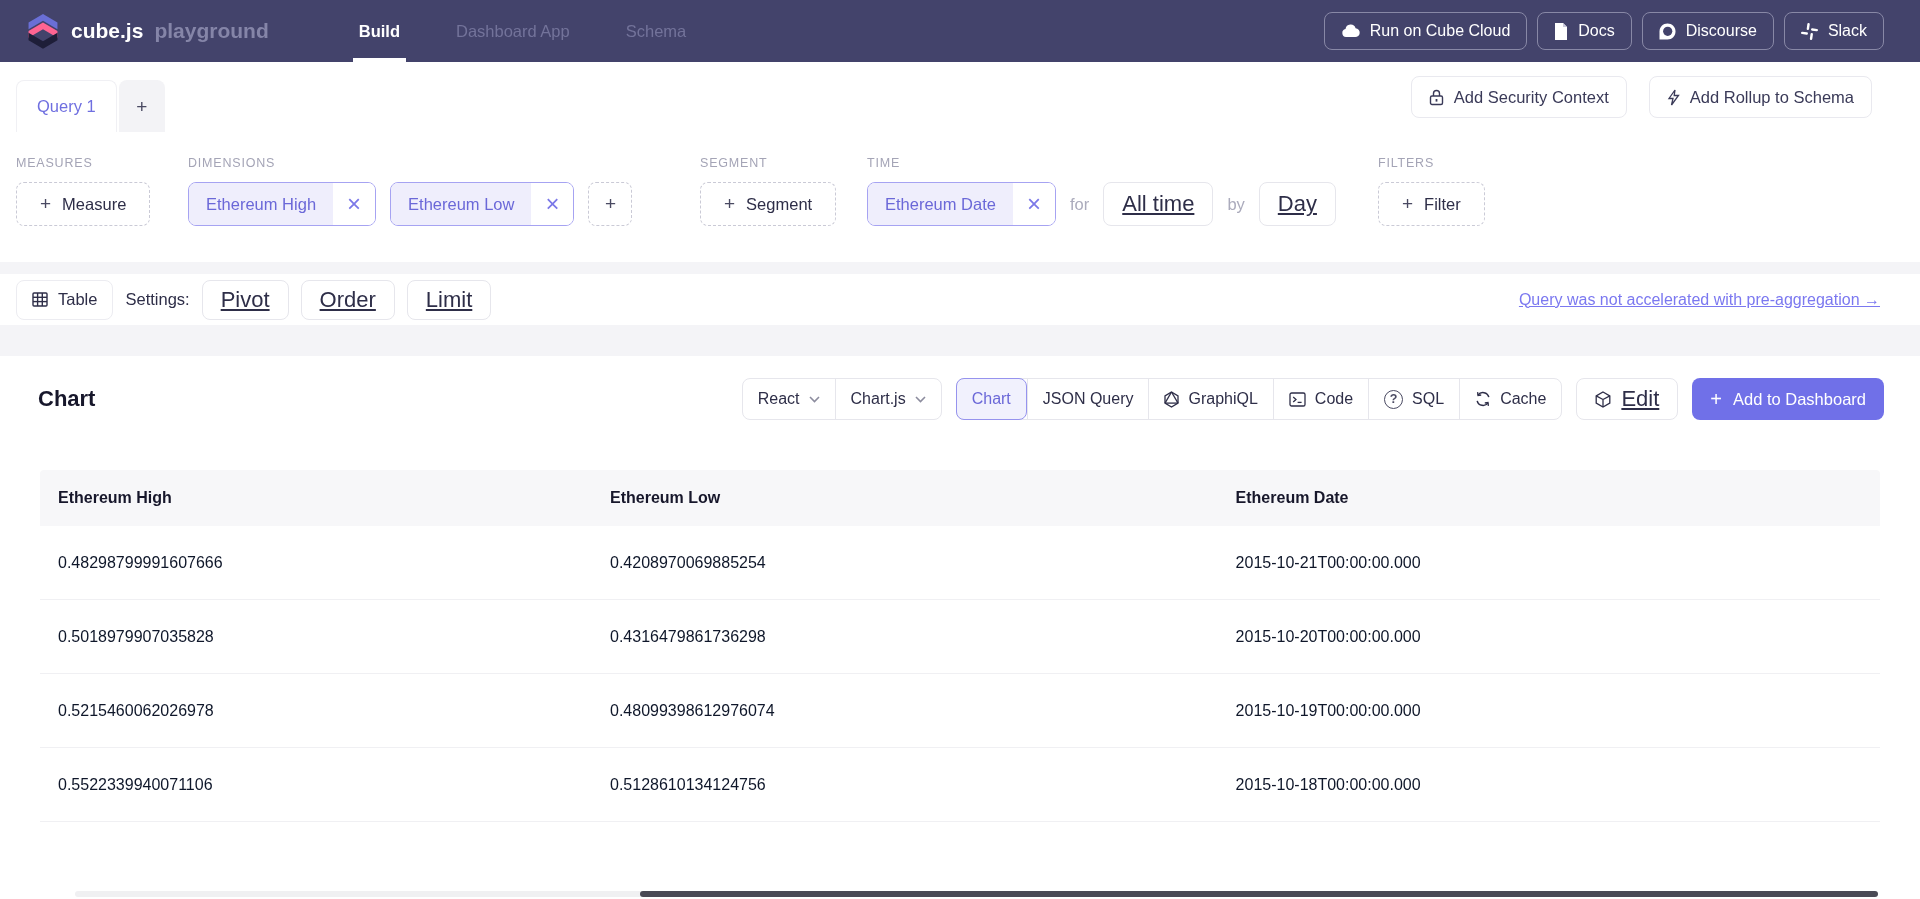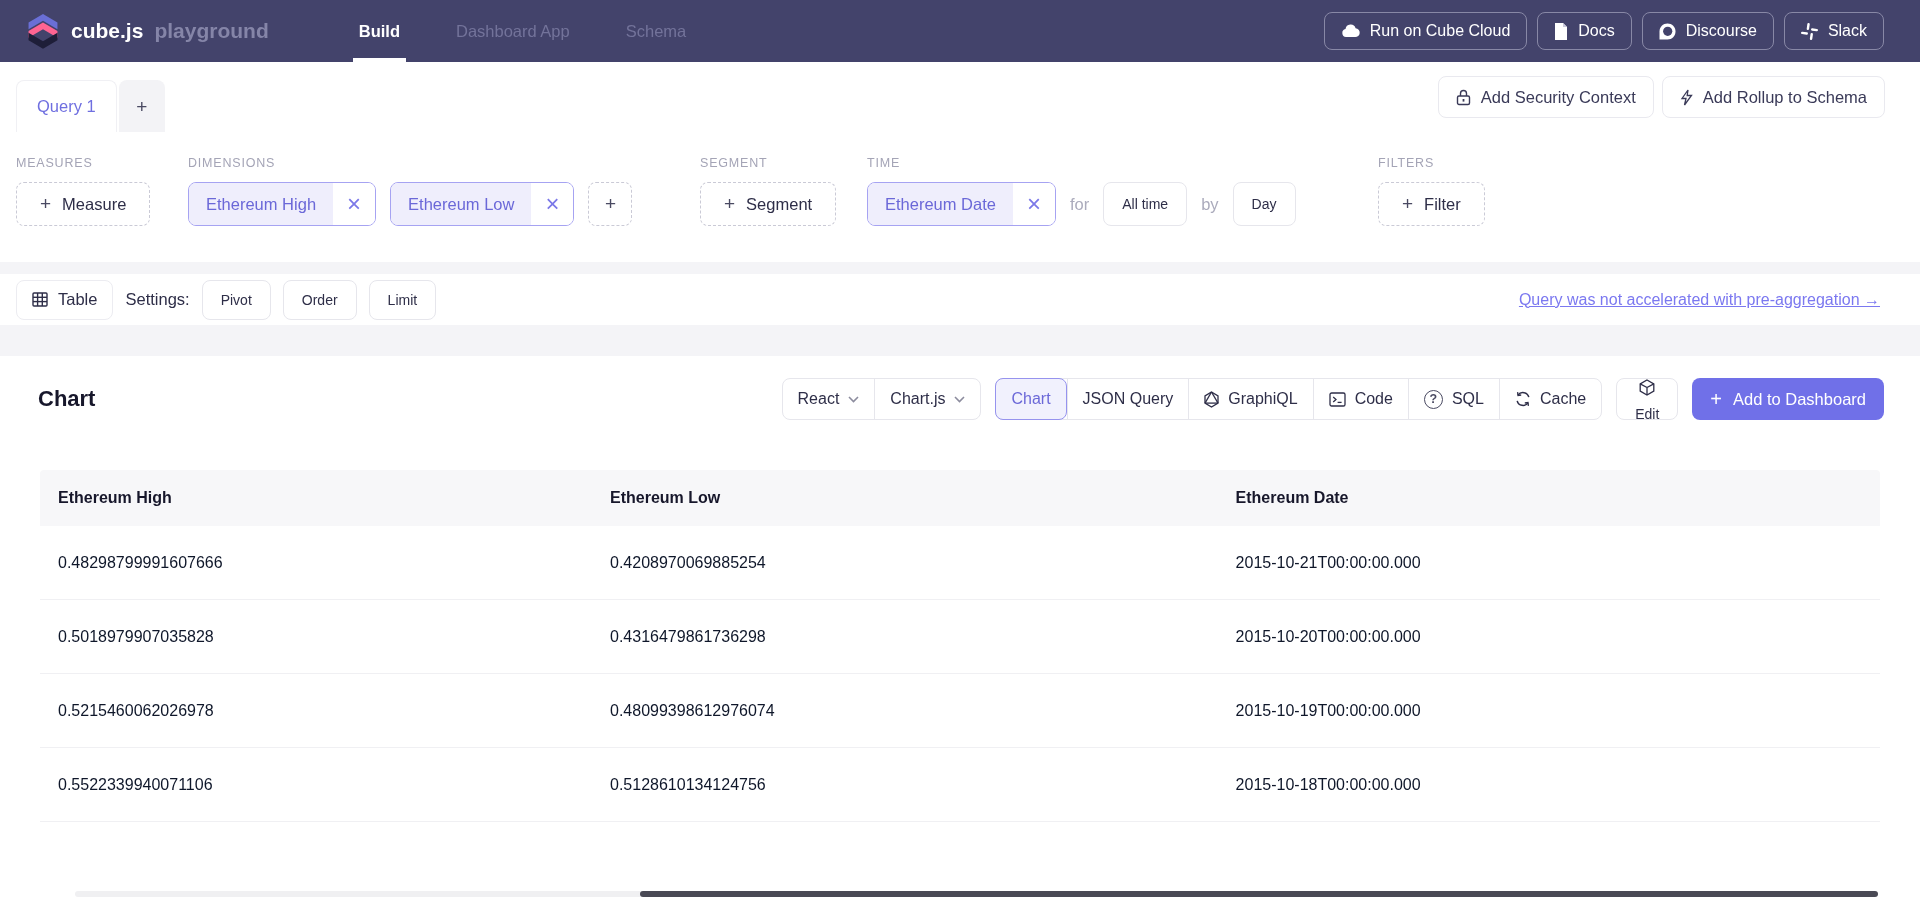--- a/index.html
+++ b/index.html
@@ -20,40 +20,40 @@
              border:1px solid #8888A6; border-radius:8px; color:#fff; font-size:16px; cursor:pointer; }
   .nav-btn svg { display:block; }
 
   
   .tabbar { height:70px; background:#fff; display:flex; align-items:flex-end; padding:0 36px 0 16px; position:relative; }
   .qtab { height:52px; min-width:92px; padding:0 20px; background:#fff; border:1px solid #F0F0F4; border-bottom:none;
           border-radius:8px 8px 0 0; display:flex; align-items:center; justify-content:center;
           color:#6F6FE0; font-size:16.5px; cursor:pointer; }
   .addtab { height:52px; width:46px; margin-left:2px; background:#F3F3F6; border-radius:8px 8px 0 0;
             display:flex; align-items:center; justify-content:center; font-size:21px; color:#3C3C54; cursor:pointer; }
-  .tabbar-actions { position:absolute; right:35px; top:14px; display:flex; gap:8px; }
+  .tabbar-actions { position:absolute; right:48px; top:14px; display:flex; gap:22px; }
   .hdr-btn { display:flex; align-items:center; gap:10px; height:42px; padding:0 17px; background:#fff;
              border:1px solid #E9E9EF; border-radius:8px; font-size:16.5px; color:#3A3A58; cursor:pointer; }
 
   
   .builder { position:relative; height:130px; background:#fff; }
   .bgroup { position:absolute; top:0; }
   .bgroup .glabel { position:absolute; top:24px; font-size:12.5px; letter-spacing:.8px; color:#A4A4B6; white-space:nowrap; }
   .bgroup .gitems { position:absolute; top:50px; display:flex; align-items:center; gap:14px; white-space:nowrap; }
   .dashed-btn { display:flex; align-items:center; gap:11px; height:44px; padding:0 23px; background:#fff;
                 border:1px dashed #CACAD6; border-radius:8px; font-size:16.5px; color:#2E2E48; cursor:pointer; }
   .dashed-sm { width:44px; padding:0; justify-content:center; }
   .plus-icon::before { content:"+"; font-size:19px; color:#4A4A62; }
   .chip { display:flex; align-items:stretch; height:44px; border:1px solid #A6A3F2; border-radius:8px;
           overflow:hidden; background:#fff; cursor:pointer; }
   .chip-label { background:#EFEEFC; color:#6B68D8; font-size:16.5px; display:flex; align-items:center; padding:0 17px; }
   .chip-x { background:#fff; width:42px; display:flex; align-items:center; justify-content:center; }
   .x-icon::before { content:"×"; font-size:24px; color:#7B78E8; line-height:1; }
   .plain-btn { display:flex; align-items:center; height:44px; padding:0 18px; background:#fff;
-               border:1px solid #E6E6EC; border-radius:8px; font-size:14px; color:#2E2E48; cursor:pointer; }
+               border:1px solid #E6E6EC; border-radius:8px; font-size:22px; color:#2E2E48; cursor:pointer;text-decoration:underline; }
   .conn { color:#ABABBC; font-size:16.5px; }
 
   .band { background:#F4F4F7; }
   .band-1 { height:12px; }
   .band-2 { height:31px; }
 
   
   .settings-row { height:51px; background:#fff; display:flex; align-items:center; padding:0 40px 0 16px; gap:12px; }
   .settings-row .plain-btn { height:40px; }
   .tbl-btn { display:flex; align-items:center; gap:10px; height:40px; padding:0 15px; background:#fff;
@@ -68,21 +68,21 @@
   .toolbar { margin-left:auto; display:flex; align-items:center; gap:14px; }
   .seg-group { display:flex; align-items:stretch; height:42px; border:1px solid #E6E6EC; border-radius:8px; background:#fff; }
   .seg { display:flex; align-items:center; gap:9px; padding:0 15px; font-size:16px; color:#2E2E48;
          border-left:1px solid #E6E6EC; cursor:pointer; }
   .seg:first-child { border-left:none; }
   .seg.active { background:#F1F1FD; color:#6B68D8; border:1px solid #9693EE; border-radius:8px;
                 margin:-1px 0 -1px -1px; position:relative; z-index:1; }
   .primary-btn { display:flex; align-items:center; gap:11px; height:42px; padding:14px 18px; background:#7070E8;
                  border:none; border-radius:8px; color:#fff; font-size:16.5px; cursor:pointer; }
   .primary-btn .plus-icon::before { color:#fff; font-size:20px; }
-  .edit-btn { height:42px; gap:10px; display:flex; align-items:center;flex-direction:column; }
+  .edit-btn { height:42px; gap:10px; display:flex; align-items:center; }
 
   
   .rtable { margin:50px 40px 0; }
   .thead { display:grid; grid-template-columns:30% 34% 36%; height:56px; align-items:center;
            background:#F7F7F9; border-radius:4px 4px 0 0; }
   .th { position:relative; padding-left:18px; font-size:16px; font-weight:bold; color:#17172B; }
   .th.divided::before { content:""; position:absolute; left:0; top:13px; bottom:13px; width:1px; background:#E2E2E8; }
   .trow { display:grid; grid-template-columns:30% 34% 36%; height:74px; align-items:center;
           border-bottom:1px solid #F0F0F3; font-size:16px; color:#0f172a; }
   .tcell { padding-left:18px; }

